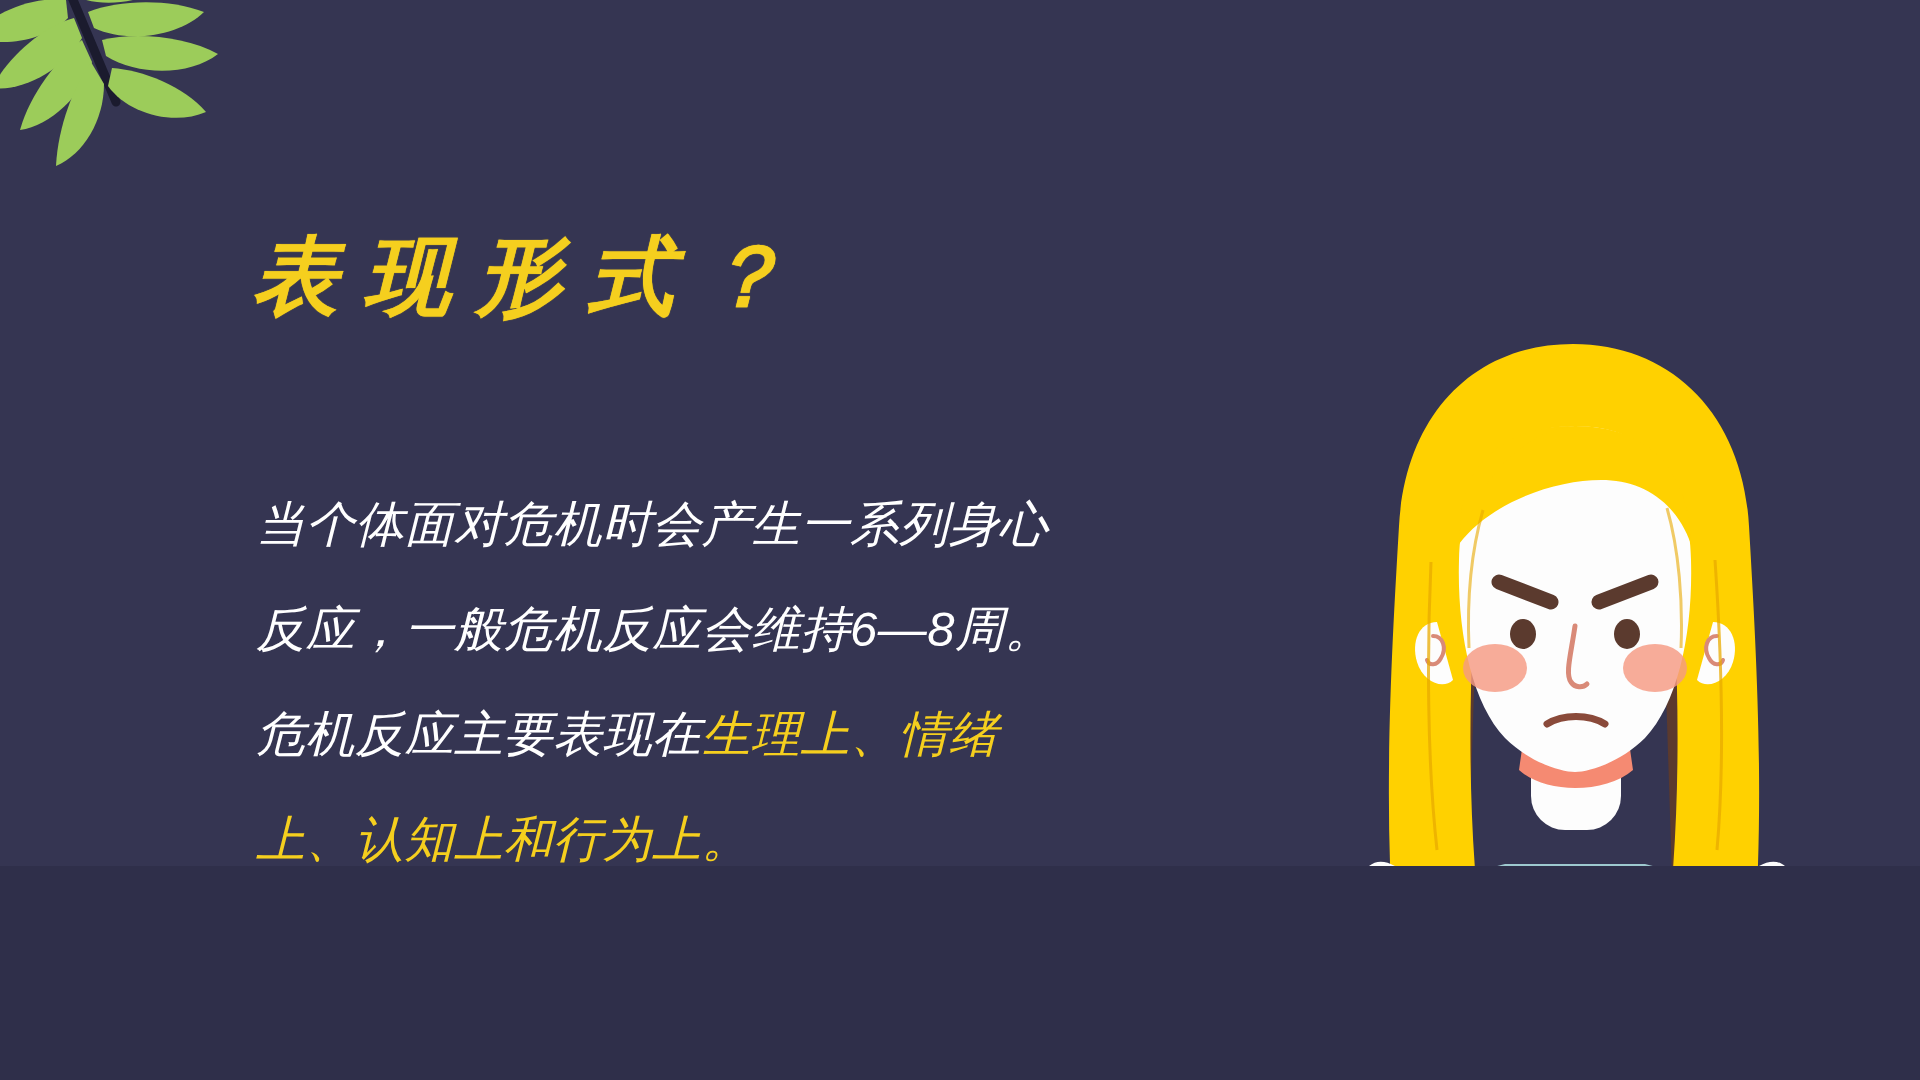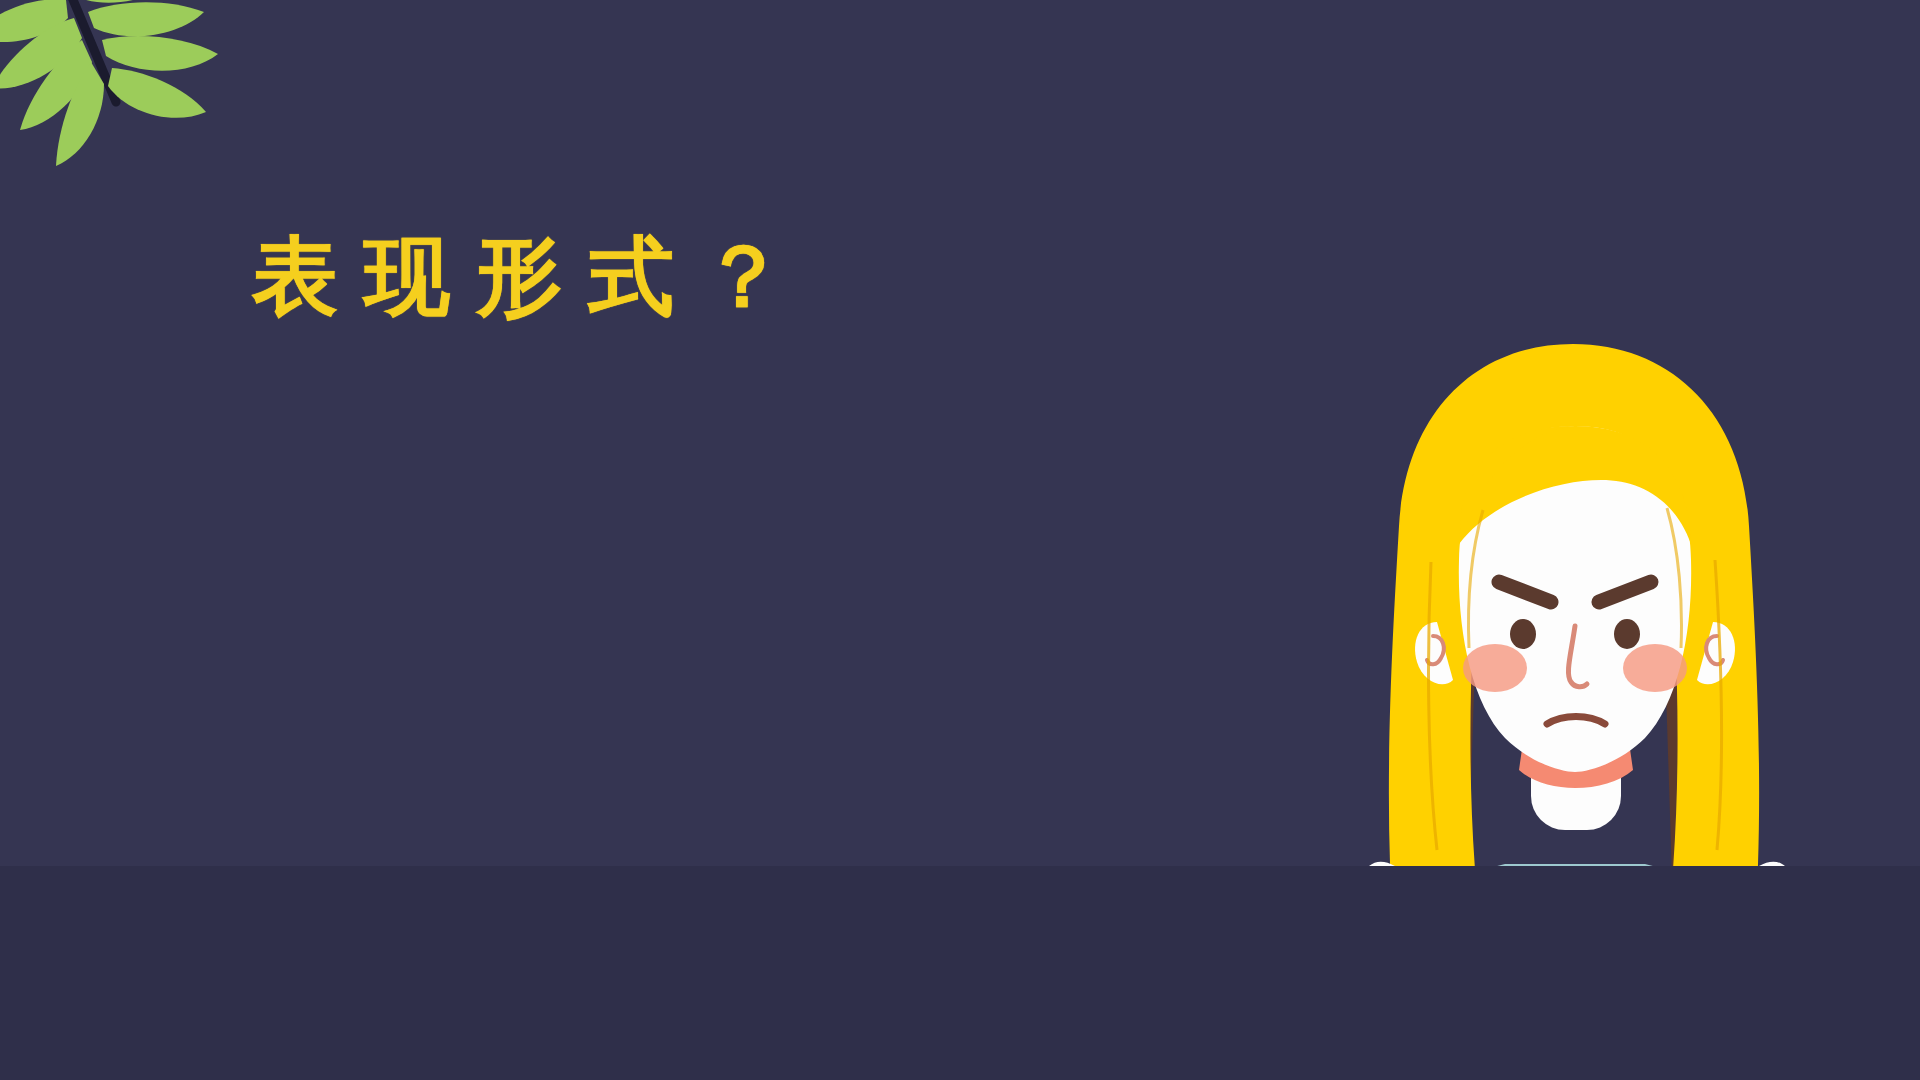--- a/index.html
+++ b/index.html
@@ -9,20 +9,21 @@
   }
   body {
     font-family: "Liberation Sans", "DejaVu Sans", sans-serif;
   }
   #slide {
     position: relative;
     width: 1920px;
     height: 866px;
     overflow: hidden;
     background: #701a75;
+    font-style: italic;
   }
 
   
   .bg-main {
     position: absolute;
     left: 0; top: 0;
     width: 1920px;
     height: 905px;
     background: #353552;
   }
@@ -104,20 +105,23 @@
 
       <path d="M86 10 C108 0 150 -4 182 8 C160 28 118 34 92 24 Z" fill="#9ccc5a"></path>
       <path d="M100 38 C130 26 180 24 216 38 C192 62 140 70 106 54 Z" fill="#9ccc5a"></path>
       <path d="M114 66 C146 58 198 62 230 80 C202 102 150 102 118 82 Z" fill="#9ccc5a"></path>
       <path d="M124 94 C154 96 196 112 218 138 C186 152 140 140 120 112 Z" fill="#9ccc5a"></path>
     </g>
   </svg>
 
   <div class="title">表现形式？</div>
 
+  <div class="body-text">
+    <span>当个体面对危机时会产生一系列身心反应，一般危机反应会维持6—8周。危机反应主要表现在</span><span class="hl">生理上、情绪上、认知上和行为上。</span>
+  </div>
 
   <svg class="character" viewBox="0 0 640 760">
     <defs>
       <clipPath id="bodyclip">
           <rect x="0" y="0" width="640" height="760"></rect>
         </clipPath>
     </defs>
     <g clip-path="url(#bodyclip)">
 
       <path d="M150 210 C140 330 134 470 142 620 L210 640 L220 330 Z" fill="#5b3a2e"></path>

